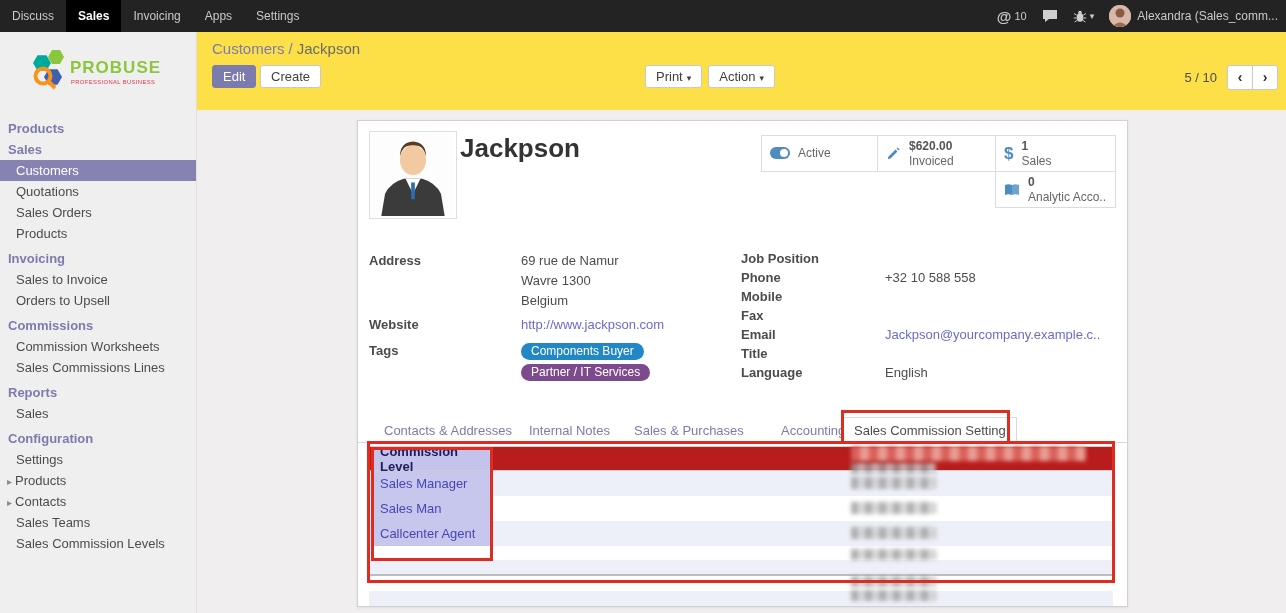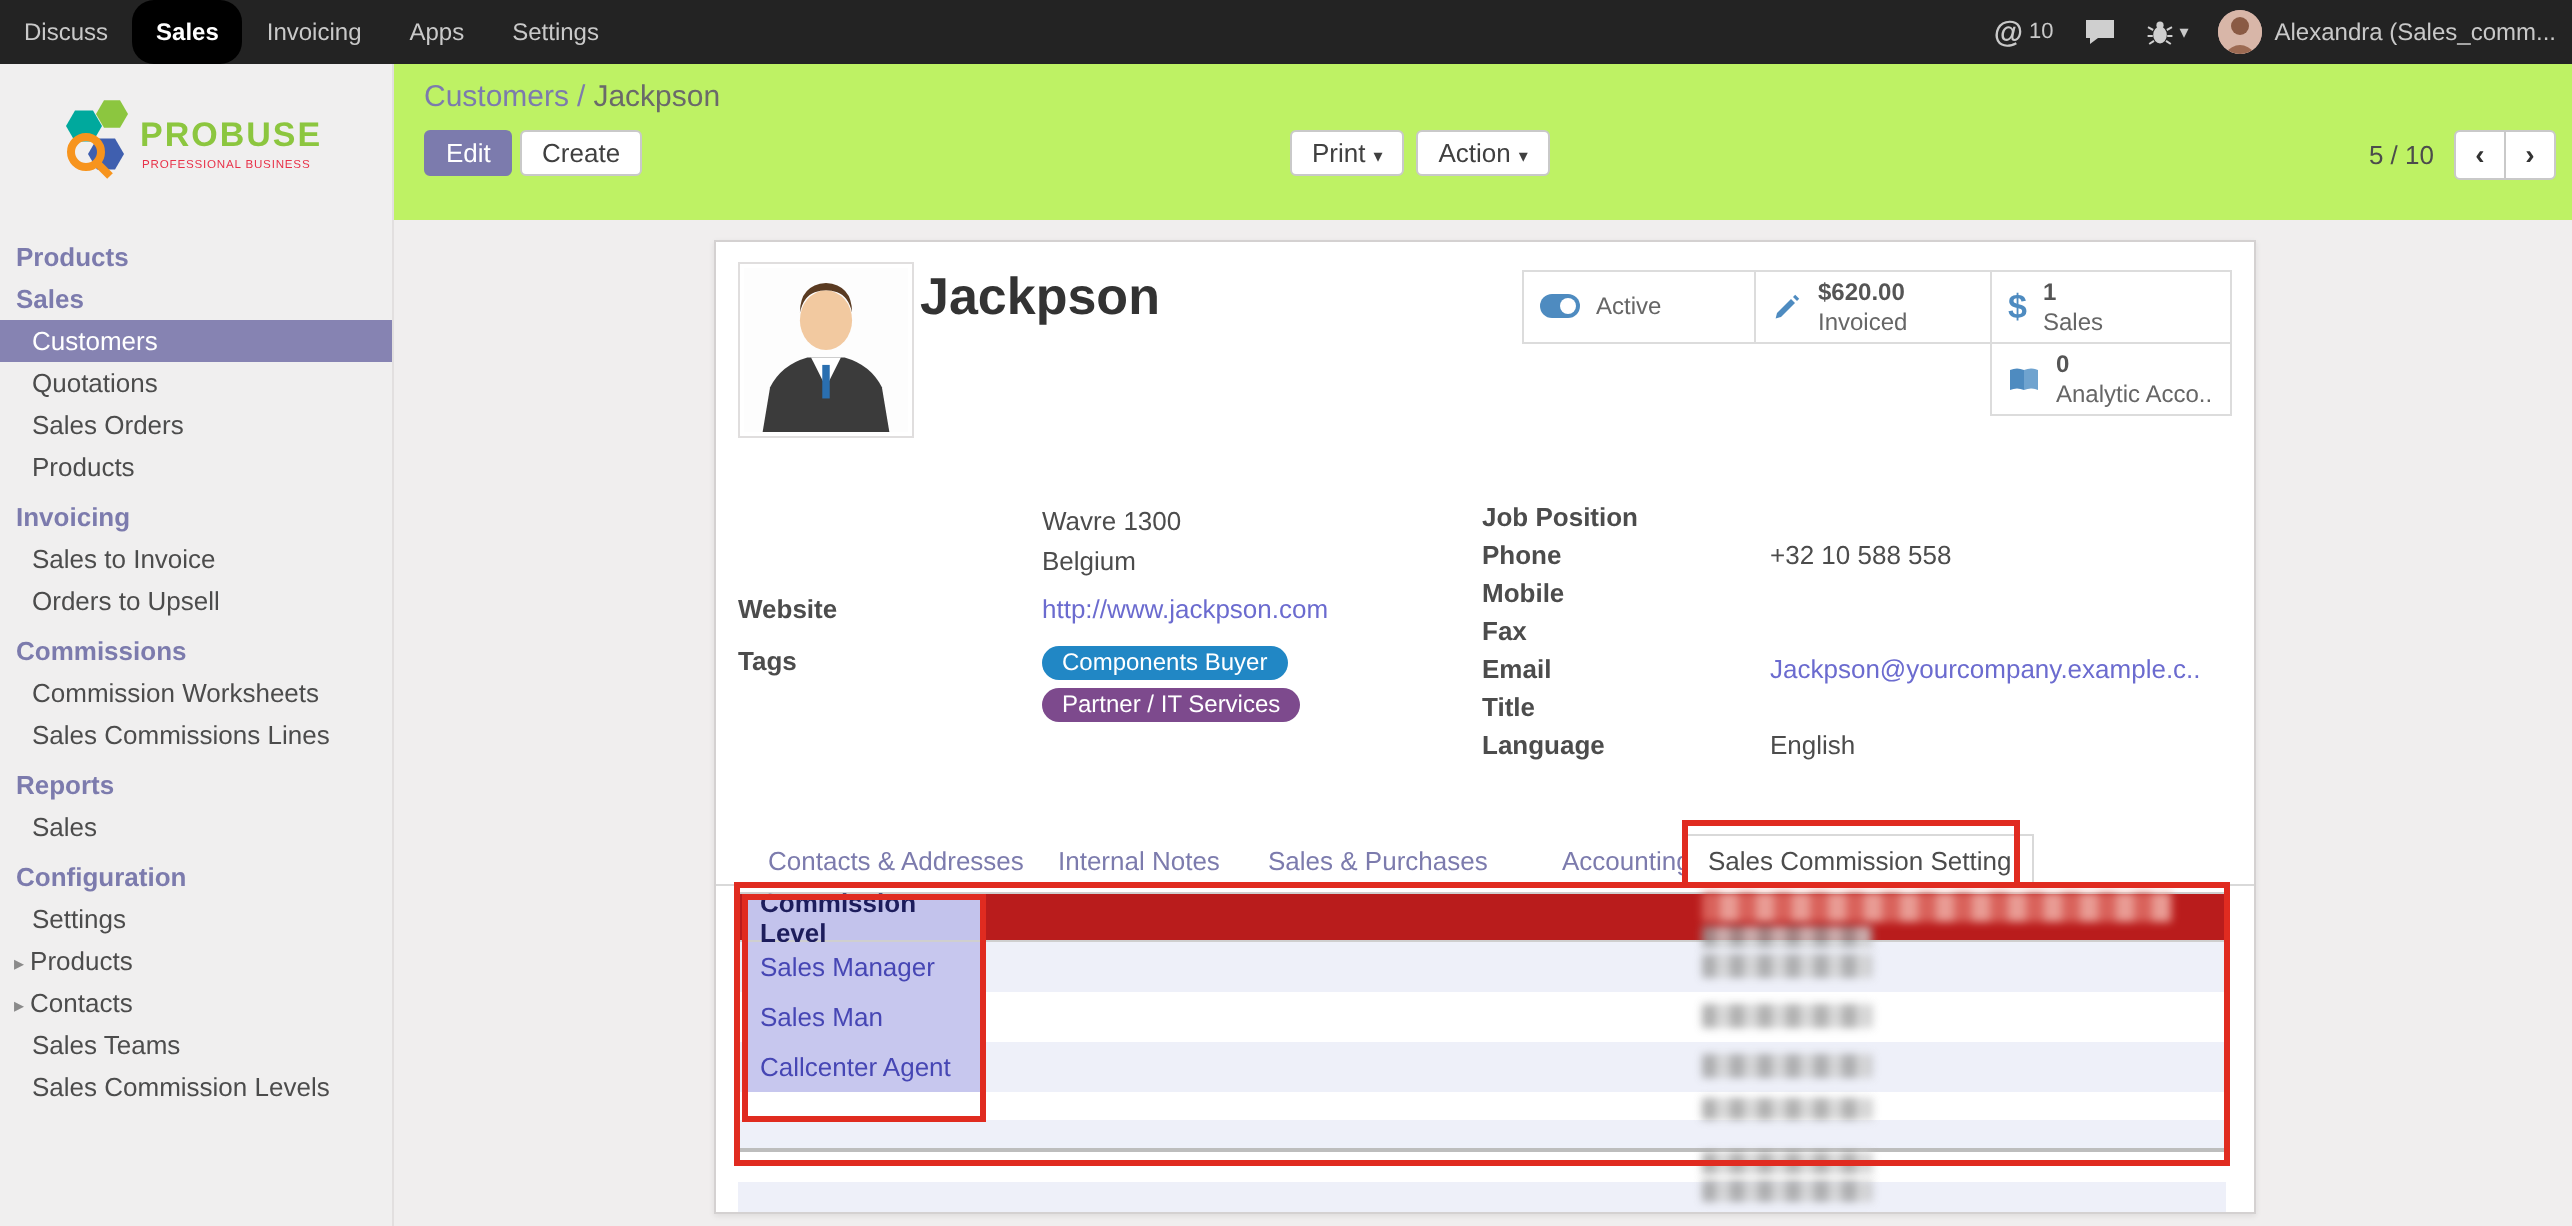--- a/index.html
+++ b/index.html
@@ -4,21 +4,21 @@
 <style>
   * { box-sizing: border-box; margin: 0; padding: 0; }
   html,body { width:1286px; height:613px; }
   body {
     font-family: "Liberation Sans", sans-serif;
     font-size: 13px; color:#4c4c4c; background:#fff; overflow:hidden;
   }
   
   .topbar { height:32px; background:#232323; display:flex; align-items:stretch; color:#c9c9c9; font-size:12px; }
   .menu { display:flex; }
-  .menu-item { padding:0 12px; display:flex; align-items:center; cursor:pointer;border-radius:11px; }
+  .menu-item { padding:0 12px; display:flex; align-items:center; cursor:pointer; }
   .menu-item.active { background:#000; color:#fff; font-weight:bold; }
   .topbar-right { margin-left:auto; display:flex; align-items:center; gap:15px; padding-right:8px; }
   .at-wrap { display:flex; align-items:center; gap:3px; }
   .at-glyph { font-size:15px; font-weight:bold; color:#c9c9c9; }
   .at-count { font-size:11px; }
   .tb-icon { display:flex; align-items:center; gap:3px; }
   .caret-sm { font-size:9px; color:#c9c9c9; }
   .tb-user { display:flex; align-items:center; gap:6px; max-width:170px; overflow:hidden; white-space:nowrap; }
   .tb-avatar { width:22px; height:22px; border-radius:50%; overflow:hidden; flex:0 0 auto; background:#caa; }
   
@@ -27,21 +27,21 @@
   .logo-box { padding:13px 0 4px 26px; height:86px; }
   .nav { font-size:13px; }
   .nav-header { padding:3px 8px; color:#7c7bad; font-weight:bold; margin-top:4px; cursor:pointer; }
   .nav-header.tight { margin-top:0; }
   .nav-item { padding:3px 8px 3px 16px; color:#4c4c4c; cursor:pointer; }
   .nav-item.selected { background:#8683b2; color:#fff; }
   .nav-item.has-arrow { padding-left:7px; }
   .nav-item .arrow { color:#8a8a8a; font-size:10px; margin-right:3px; }
   
   .main { flex:1; position:relative; background:#f0eeee; }
-  .control-panel { height:78px; background:#bef264; position:relative; padding:8px 0 0 15px; }
+  .control-panel { height:78px; background:#fde047; position:relative; padding:8px 0 0 15px; }
   .breadcrumb { font-size:15px; color:#7c7bad; }
   .breadcrumb .bc-link { cursor:pointer; }
   .breadcrumb .bc-sep { margin:0 4px; color:#7c7bad; }
   .breadcrumb .bc-current { color:#6a6a6a; }
   .cp-row2 { position:relative; height:28px; margin-top:8px; }
   .btn { display:inline-block; padding:3px 10px; border:1px solid #c9c9c9; background:#fff;
          border-radius:3px; font-size:13px; color:#404040; cursor:pointer; vertical-align:top; }
   .btn-primary { background:#7c7bad; border-color:#7c7bad; color:#fff; }
   .btn .caret { font-size:9px; margin-left:4px; }
   .center-btns { position:absolute; left:433px; top:0; display:flex; gap:6px; }
@@ -278,20 +278,24 @@
             </span>
             <span class="txt">
                 <span class="val">0</span>
                 <span>Analytic Acco...</span>
               </span>
           </div>
         </div>
 
         <div class="fields-left">
           <div class="frow">
+            <span class="flabel">Address</span>
+            <span class="fval">69 rue de Namur</span>
+          </div>
+          <div class="frow">
               <span class="flabel"></span>
               <span class="fval">Wavre 1300</span>
             </div>
           <div class="frow">
               <span class="flabel"></span>
               <span class="fval">Belgium</span>
             </div>
           <div class="frow mt4">
             <span class="flabel">Website</span>
             <span class="fval link">http://www.jackpson.com</span>

